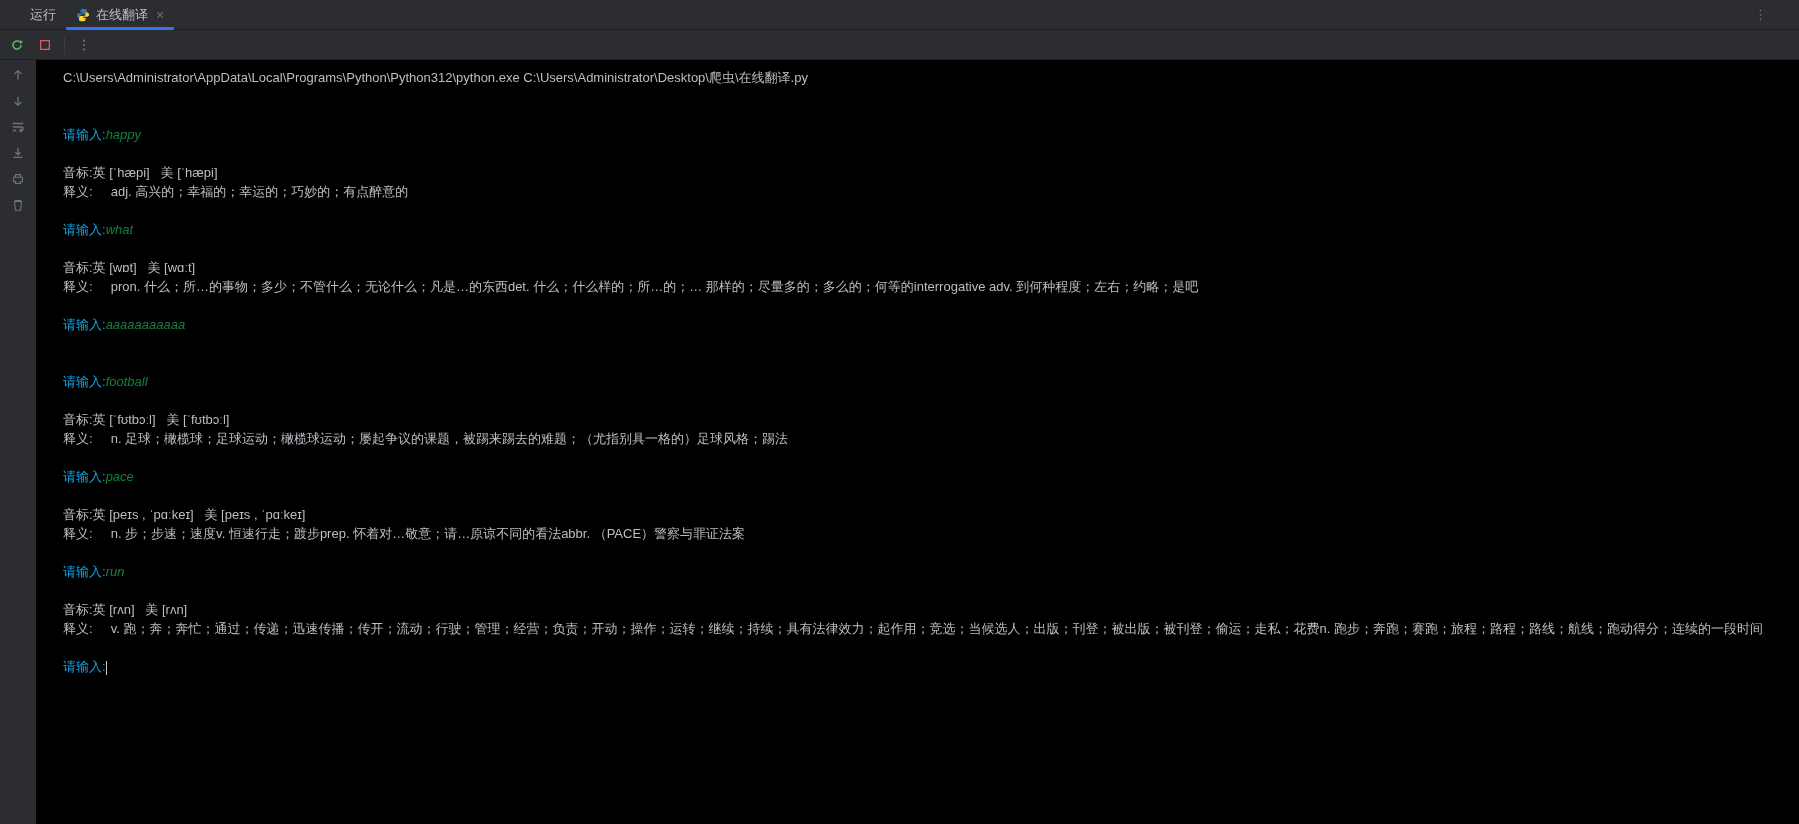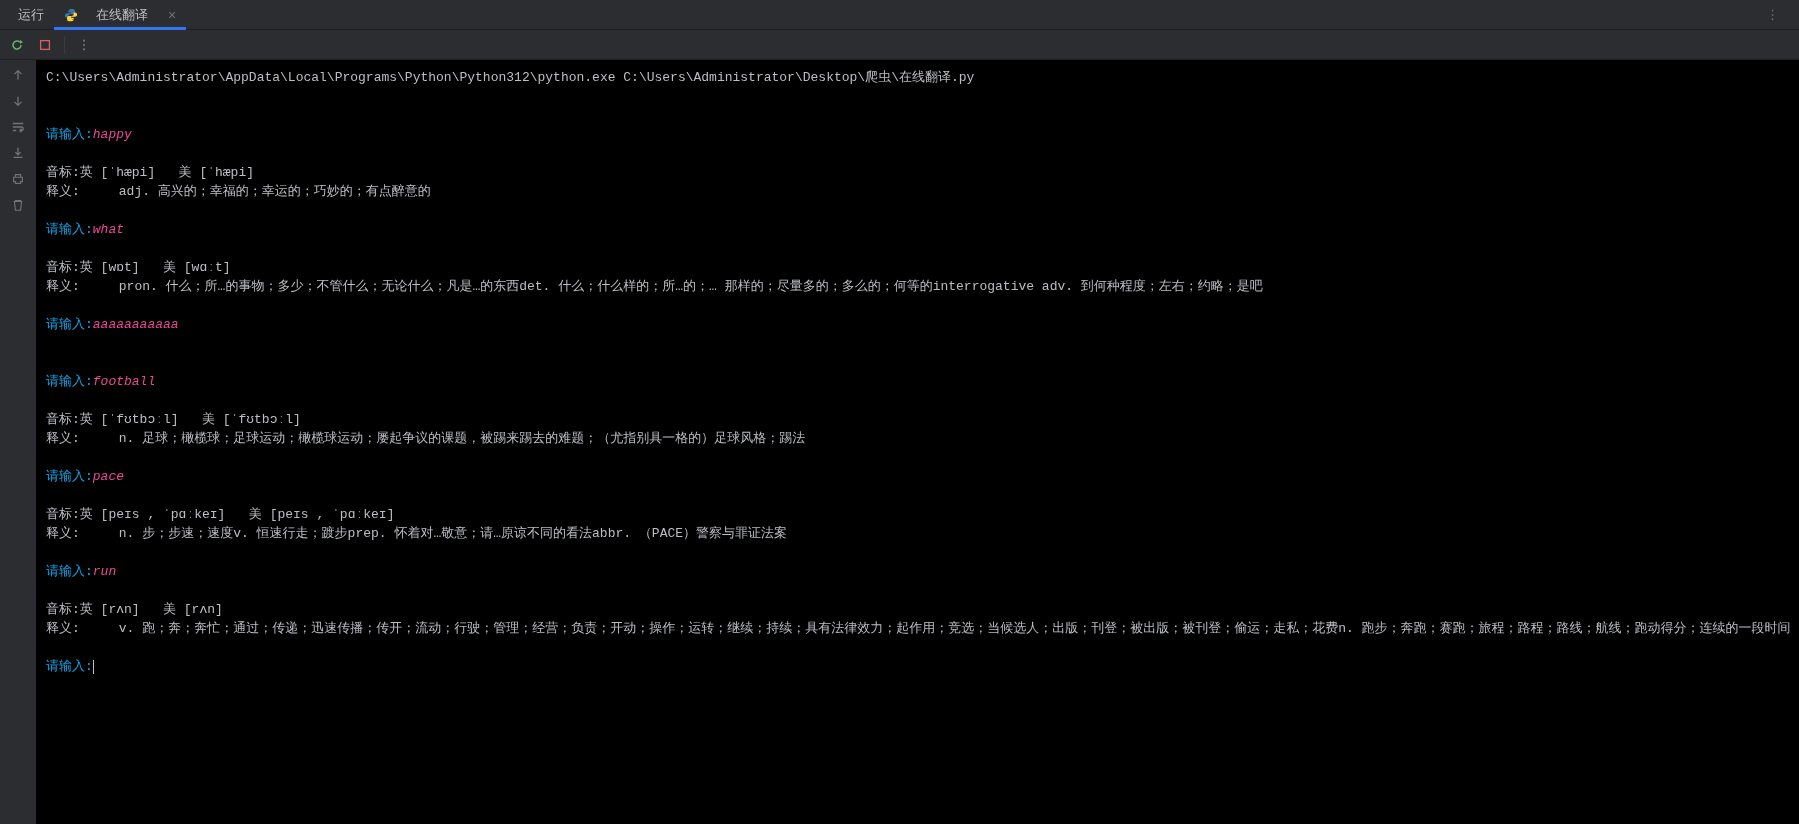--- a/index.html
+++ b/index.html
@@ -12,32 +12,32 @@
   height: 824px;
   overflow: hidden;
   display: flex;
   flex-direction: column;
 }
 .tabbar {
   height: 30px;
   background: #2b2d30;
   display: flex;
   align-items: center;
-  padding: 0 8px;
+  padding: 0 20px;
   border-bottom: 1px solid #1e1f22;
 }
 .tabbar .runlabel {
   color: #bcbec4;
   padding: 0 10px;
   font-size: 13px;
 }
 .tab {
   display: flex;
   align-items: center;
-  gap: 18px;
+  gap: 6px;
   padding: 0 10px;
   height: 100%;
   position: relative;
   color: #bcbec4;
 }
 .tab.active::after {
   content: "";
   position: absolute;
   left: 0; right: 0; bottom: -1px;
   height: 3px;
@@ -99,29 +99,29 @@
   display: flex;
   align-items: center;
   justify-content: center;
   color: #6f737a;
   cursor: pointer;
 }
 .console {
   flex: 1;
   background: #000;
   color: #bcbec4;
-  font-family: Liberation Mono, monospace;
+  font-family: Liberation Sans, sans-serif;
   font-size: 13px;
   line-height: 19px;
-  padding: 8px 10px;
+  padding: 8px 27px;
   overflow: auto;
   white-space: pre;
 }
 .console .prompt-label { color: #0ea5e9; }
-.console .input-val { color: #ec4899; font-style: italic; }
+.console .input-val { color: #15803d; font-style: italic; }
 .cursor {
   display: inline-block;
   width: 1px;
   height: 14px;
   background: #bcbec4;
   vertical-align: middle;
 }
 </style>
 </head>
 <body>

